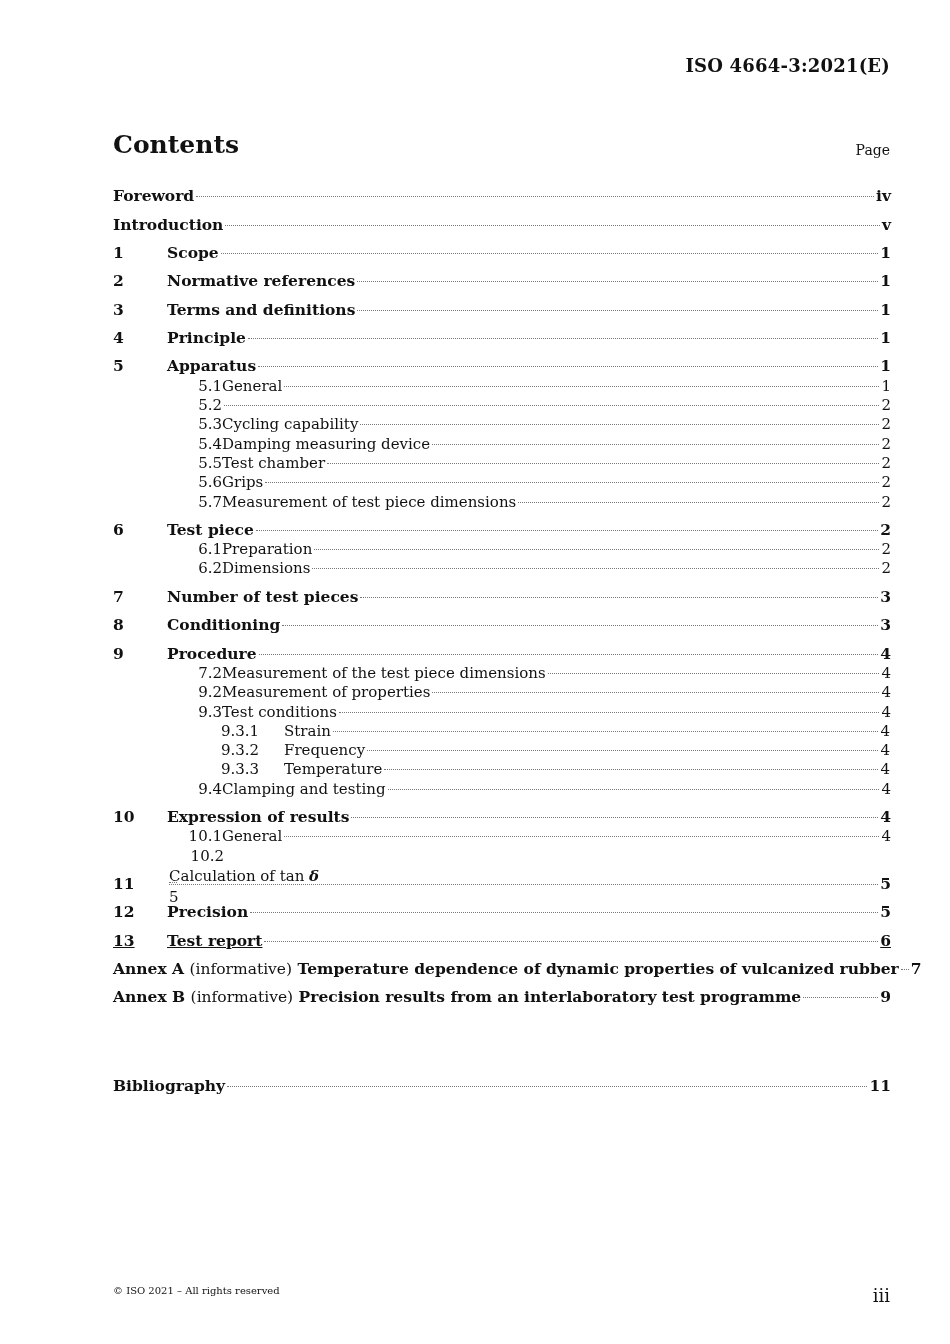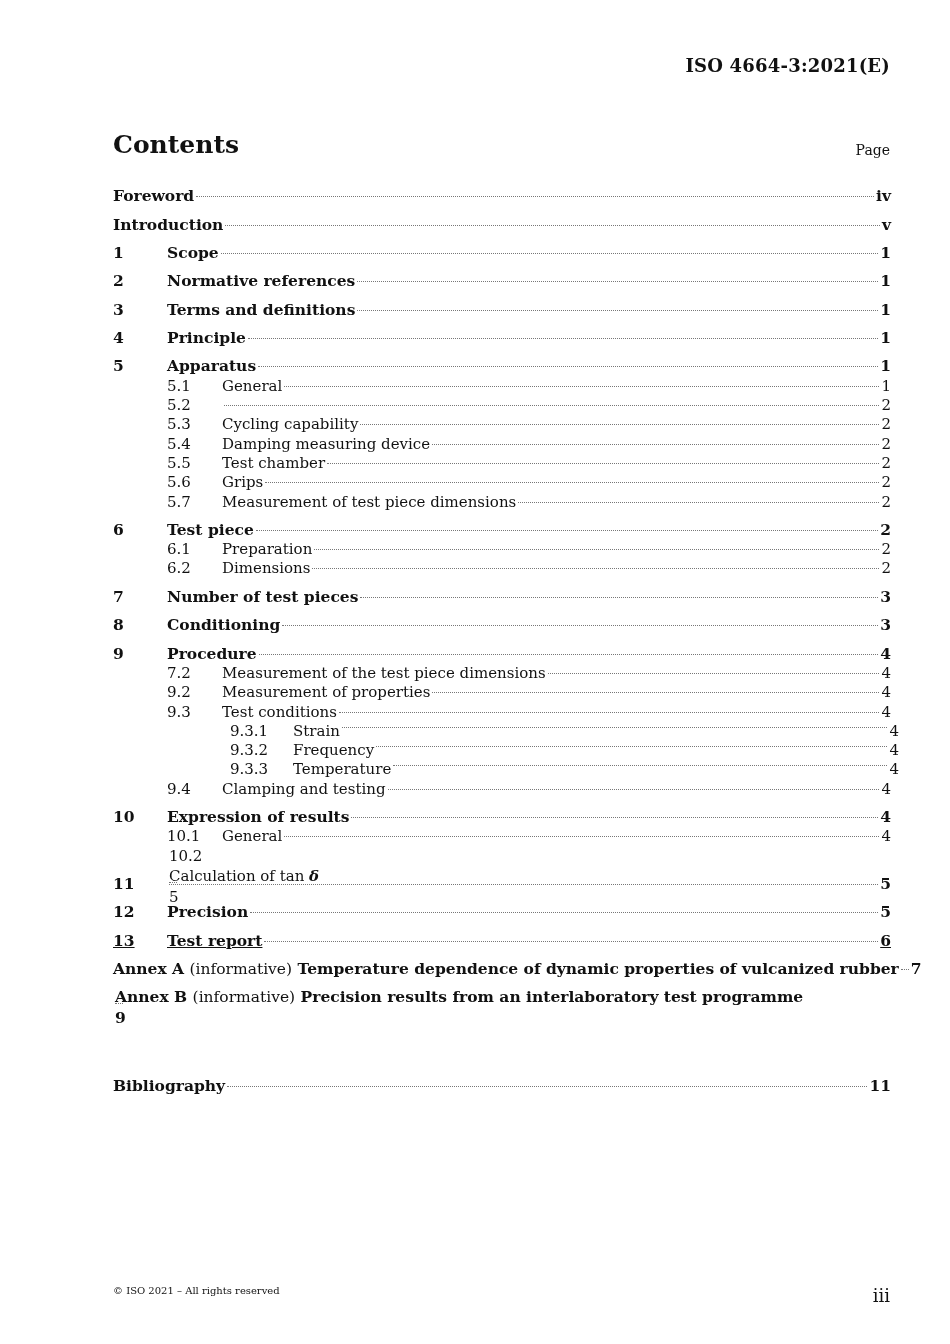--- a/index.html
+++ b/index.html
@@ -9,22 +9,22 @@
   .title { position: absolute; left: 113px; top: 130px; font-weight: bold; font-size: 25px; }
   .page-hdr { position: absolute; right: 60px; top: 142px; font-size: 14px; }
   .toc-row { position: absolute; left: 113px; width: 778px; height: 20px; display: flex; align-items: baseline; font-size: 15px; line-height: 20px; white-space: nowrap; }
   .toc-row.bold { font-weight: bold; font-size: 15.5px; }
   .toc-row .num { flex: 0 0 auto; }
   .toc-row .lbl { flex: 0 0 auto; }
   .toc-row .leader { flex: 1 1 auto; border-bottom: 1px dotted #777; margin: 0 2px; transform: translateY(-4px); height: 1px; min-width: 8px; }
   .toc-row .pg { flex: 0 0 auto; text-align: right; }
   .lvl1 .num { width: 54px; }
   .lvl2 { left: 167px; width: 724px; font-weight: normal; }
-  .lvl2 .num { width: 55px; }
-  .lvl3 { left: 230px; width: 669px; align-items: center; }
+  .lvl2 .num { width: 55px; text-align: right; }
+  .lvl3 { left: 221px; width: 669px; }
   .lvl3 .num { width: 63px; }
   .annex .norm { font-weight: normal; margin-top: 44px; }
   sub.g { font-size: 11px; font-weight: bold; vertical-align: -4px; }
   .italic { font-style: italic; }
   .footer-left { position: absolute; left: 113px; top: 1285px; font-size: 10px; }
   .footer-right { position: absolute; right: 60px; top: 1285px; font-size: 18px; }
 </style>
 </head>
 <body>
 
@@ -225,21 +225,21 @@
       <span class="num">13</span>
       <span class="lbl"><span>Test report</span></span>
       <span class="leader"></span>
       <span class="pg">6</span>
     </div>
     <div class="toc-row bold annex" style="top: 959px;">
       <span class="lbl"><span>Annex A</span> <span class="norm">(informative)</span> <span>Temperature dependence of dynamic properties of vulcanized rubber</span></span>
       <span class="leader"></span>
       <span class="pg">7</span>
     </div>
-    <div class="toc-row bold annex" style="top: 987px; flex-direction: column;">
+    <div class="toc-row bold annex" style="top: 987px;">
       <span class="lbl"><span>Annex B</span> <span class="norm">(informative)</span> <span>Precision results from an interlaboratory test programme</span></span>
       <span class="leader"></span>
       <span class="pg">9</span>
     </div>
     <div class="toc-row bold" style="top: 1076px;">
       <span class="lbl">Bibliography</span>
       <span class="leader"></span>
       <span class="pg">11</span>
     </div>
   </div>

